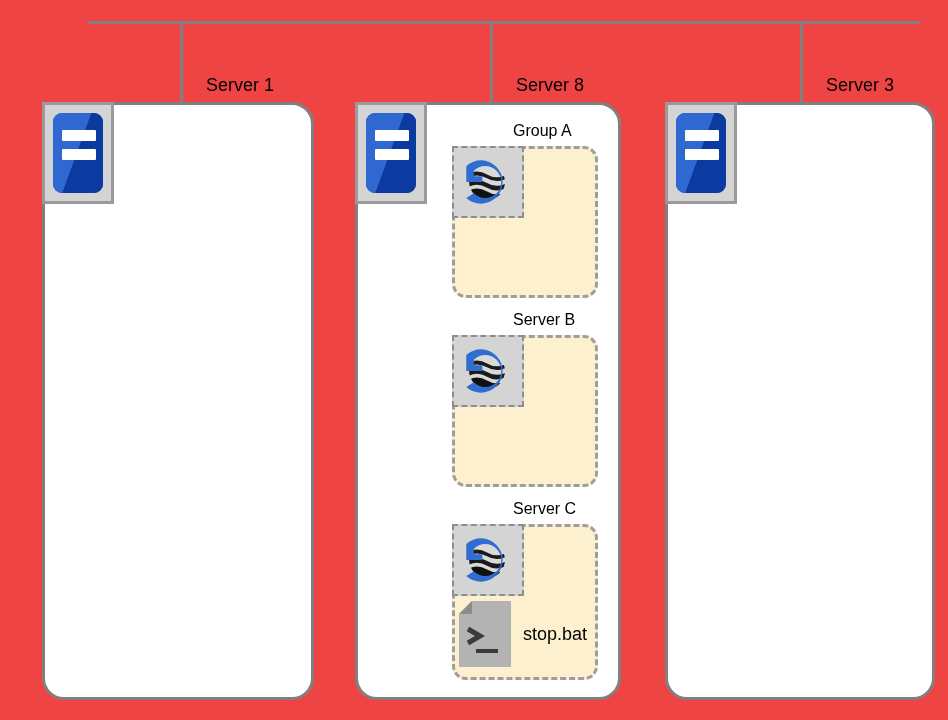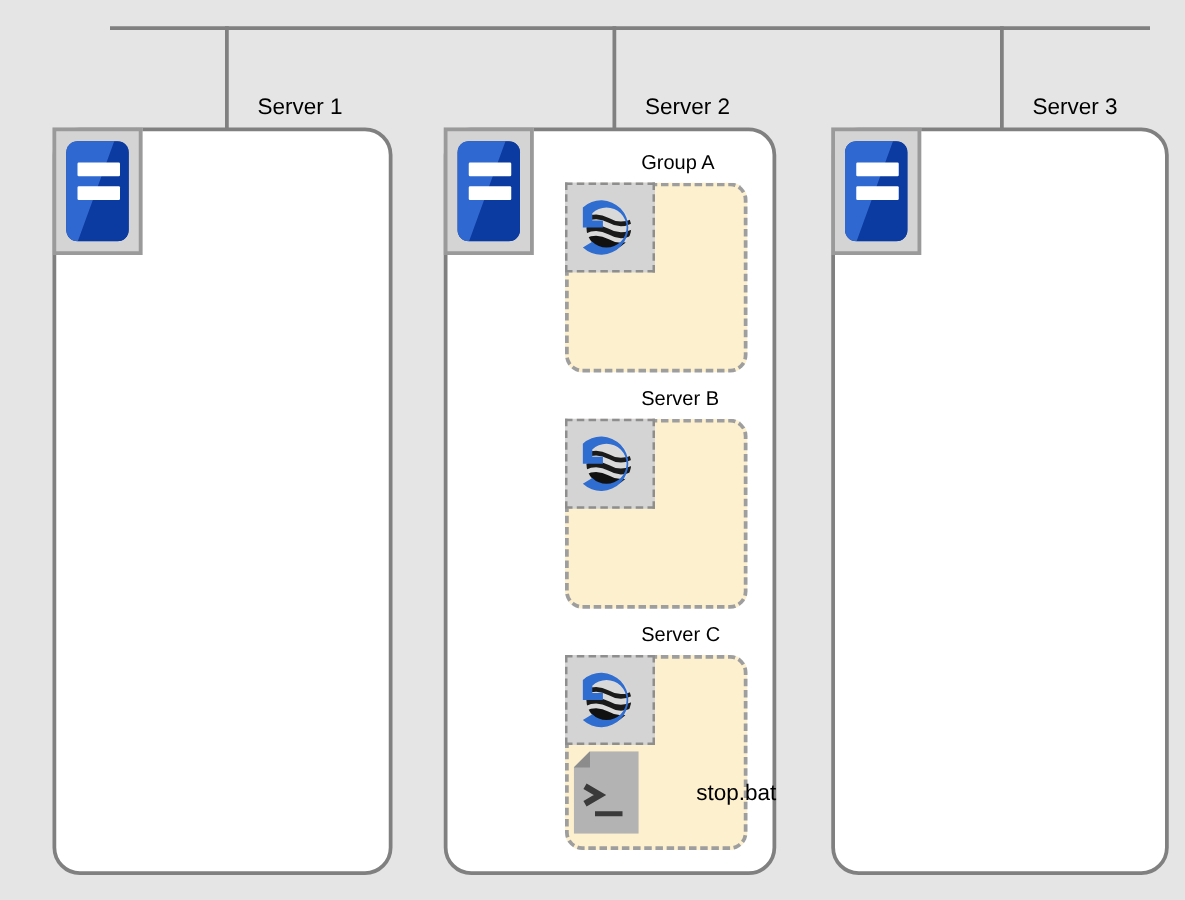--- a/index.html
+++ b/index.html
@@ -7,21 +7,21 @@
     padding: 0;
     background: #ffffff;
   }
   body {
     font-family: "Liberation Sans", sans-serif;
   }
   #canvas {
     position: relative;
     width: 948px;
     height: 720px;
-    background: #e5e5e5;
+    background: #ef4444;
     overflow: hidden;
   }
 
   
   .bus-line {
     position: absolute;
     background: #808080;
   }
   .bus-h {
     left: 88px;
@@ -159,21 +159,21 @@
 <body>
 
 <div id="canvas">
 
   <div class="bus-line bus-h"></div>
   <div class="bus-line drop-v drop-1"></div>
   <div class="bus-line drop-v drop-2"></div>
   <div class="bus-line drop-v drop-3"></div>
 
   <div class="server-label" style="left:206px; top:76px;">Server 1</div>
-  <div class="server-label" style="left:516px; top:76px;">Server 2</div>
+  <div class="server-label" style="left:516px; top:76px;">Server 8</div>
   <div class="server-label" style="left:826px; top:76px;">Server 3</div>
 
   <div class="server-panel" style="left:42px; top:102px; width:272px; height:598px;"></div>
   <div class="server-icon" style="left:42px; top:102px;">
     <div class="chassis">
       <div class="bar bar-1"></div>
       <div class="bar bar-2"></div>
     </div>
   </div>
 
@@ -235,21 +235,21 @@
       <circle cx="35" cy="36" r="19" fill="#d9d9d9"></circle>
       <g clip-path="url(#sphereClipC)">
         <path d="M14 28 q10 -6 21 0 q10 6 21 0 l0 4 q-11 6 -21 0 q-11 -6 -21 0 Z" fill="#1a1a1a"></path>
         <path d="M14 37 q10 -6 21 0 q10 6 21 0 l0 5 q-11 6 -21 0 q-11 -6 -21 0 Z" fill="#1a1a1a"></path>
         <path d="M14 46 q10 -6 21 0 q10 6 21 0 l0 12 l-42 0 Z" fill="#111111"></path>
       </g>
       <path d="M58 19 A23 23 0 1 0 58 53 L58 36 L41 36 L41 42 L50 42 L50 48 A17 17 0 1 1 50 24 Z" fill="#2f6dd0" transform="rotate(180 35.5 36)"></path>
     </svg>
   </div>
 
-  <div class="script-row" style="left:459px; top:601px;gap:34px;">
+  <div class="script-row" style="left:459px; top:601px;">
     <div class="script-icon">
       <svg viewBox="0 0 52 66" xmlns="http://www.w3.org/2000/svg" aria-hidden="true">
         <path d="M13 0 L52 0 L52 66 L0 66 L0 13 Z" fill="#b3b3b3"></path>
         <path d="M13 0 L13 13 L0 13 Z" fill="#8c8c8c"></path>
         <path d="M9 28 L21 35 L9 42" fill="none" stroke="#3a3a3a" stroke-width="5" stroke-linecap="butt" stroke-linejoin="miter"></path>
         <rect x="17" y="48" width="22" height="4" fill="#3a3a3a"></rect>
       </svg>
     </div>
     <div class="script-label">stop.bat</div>
   </div>

